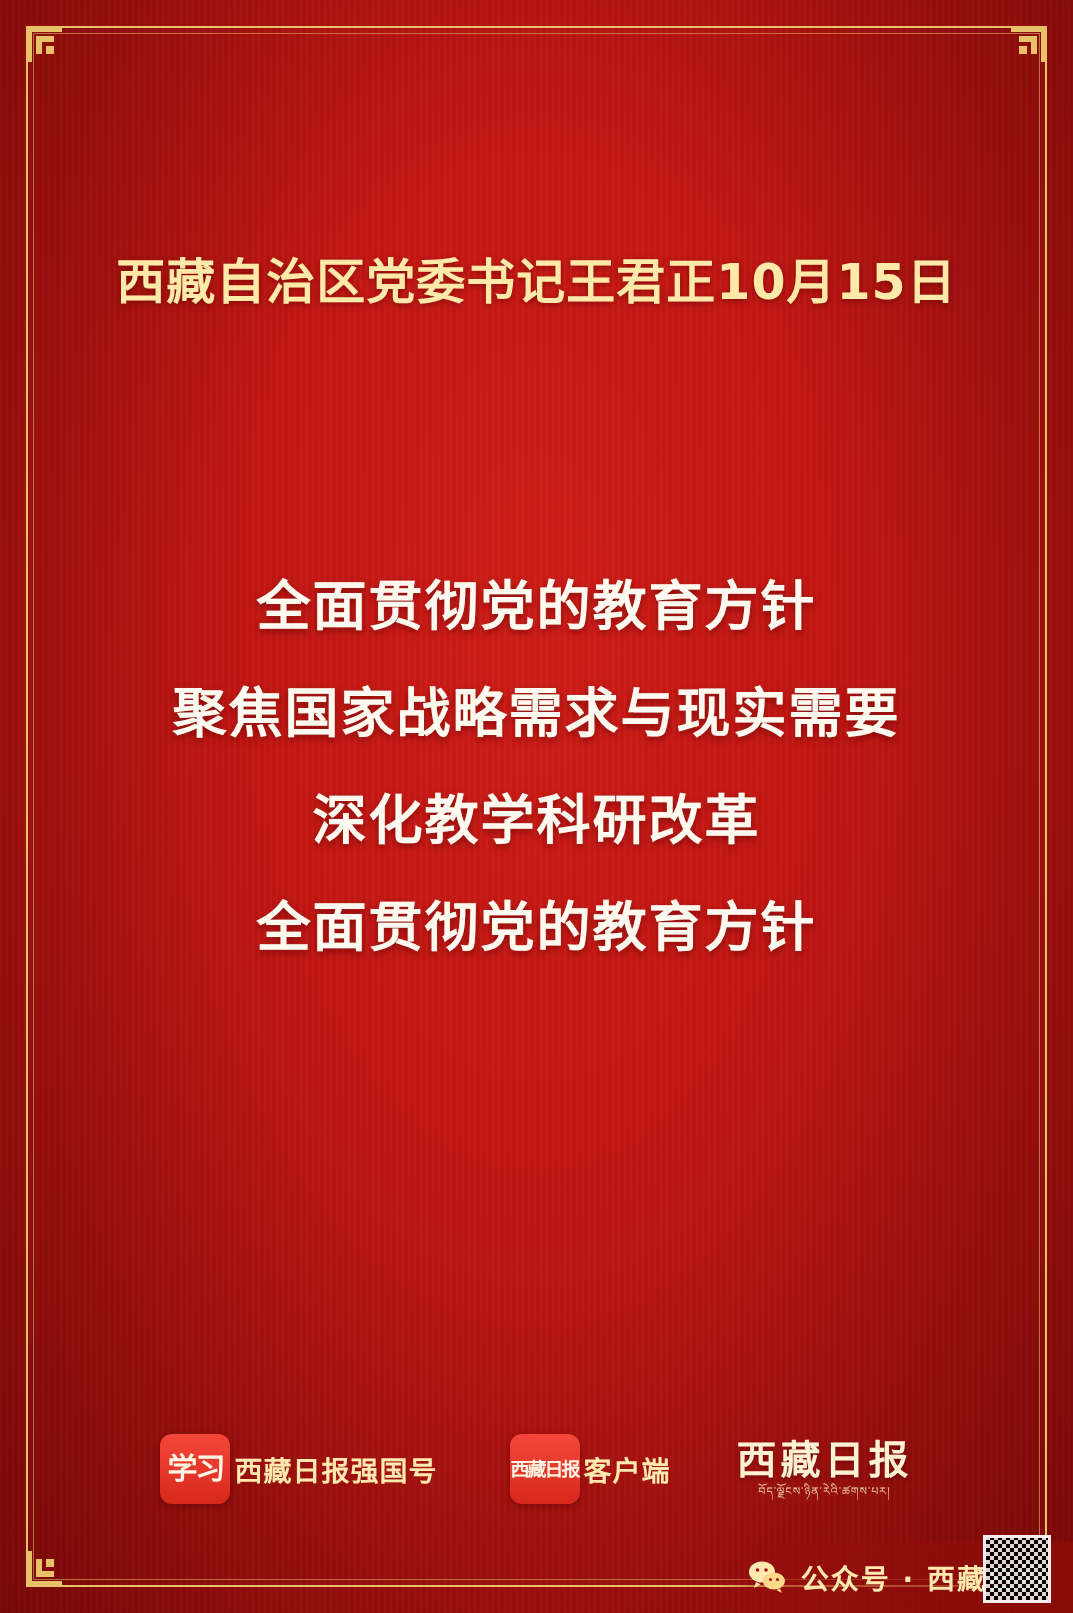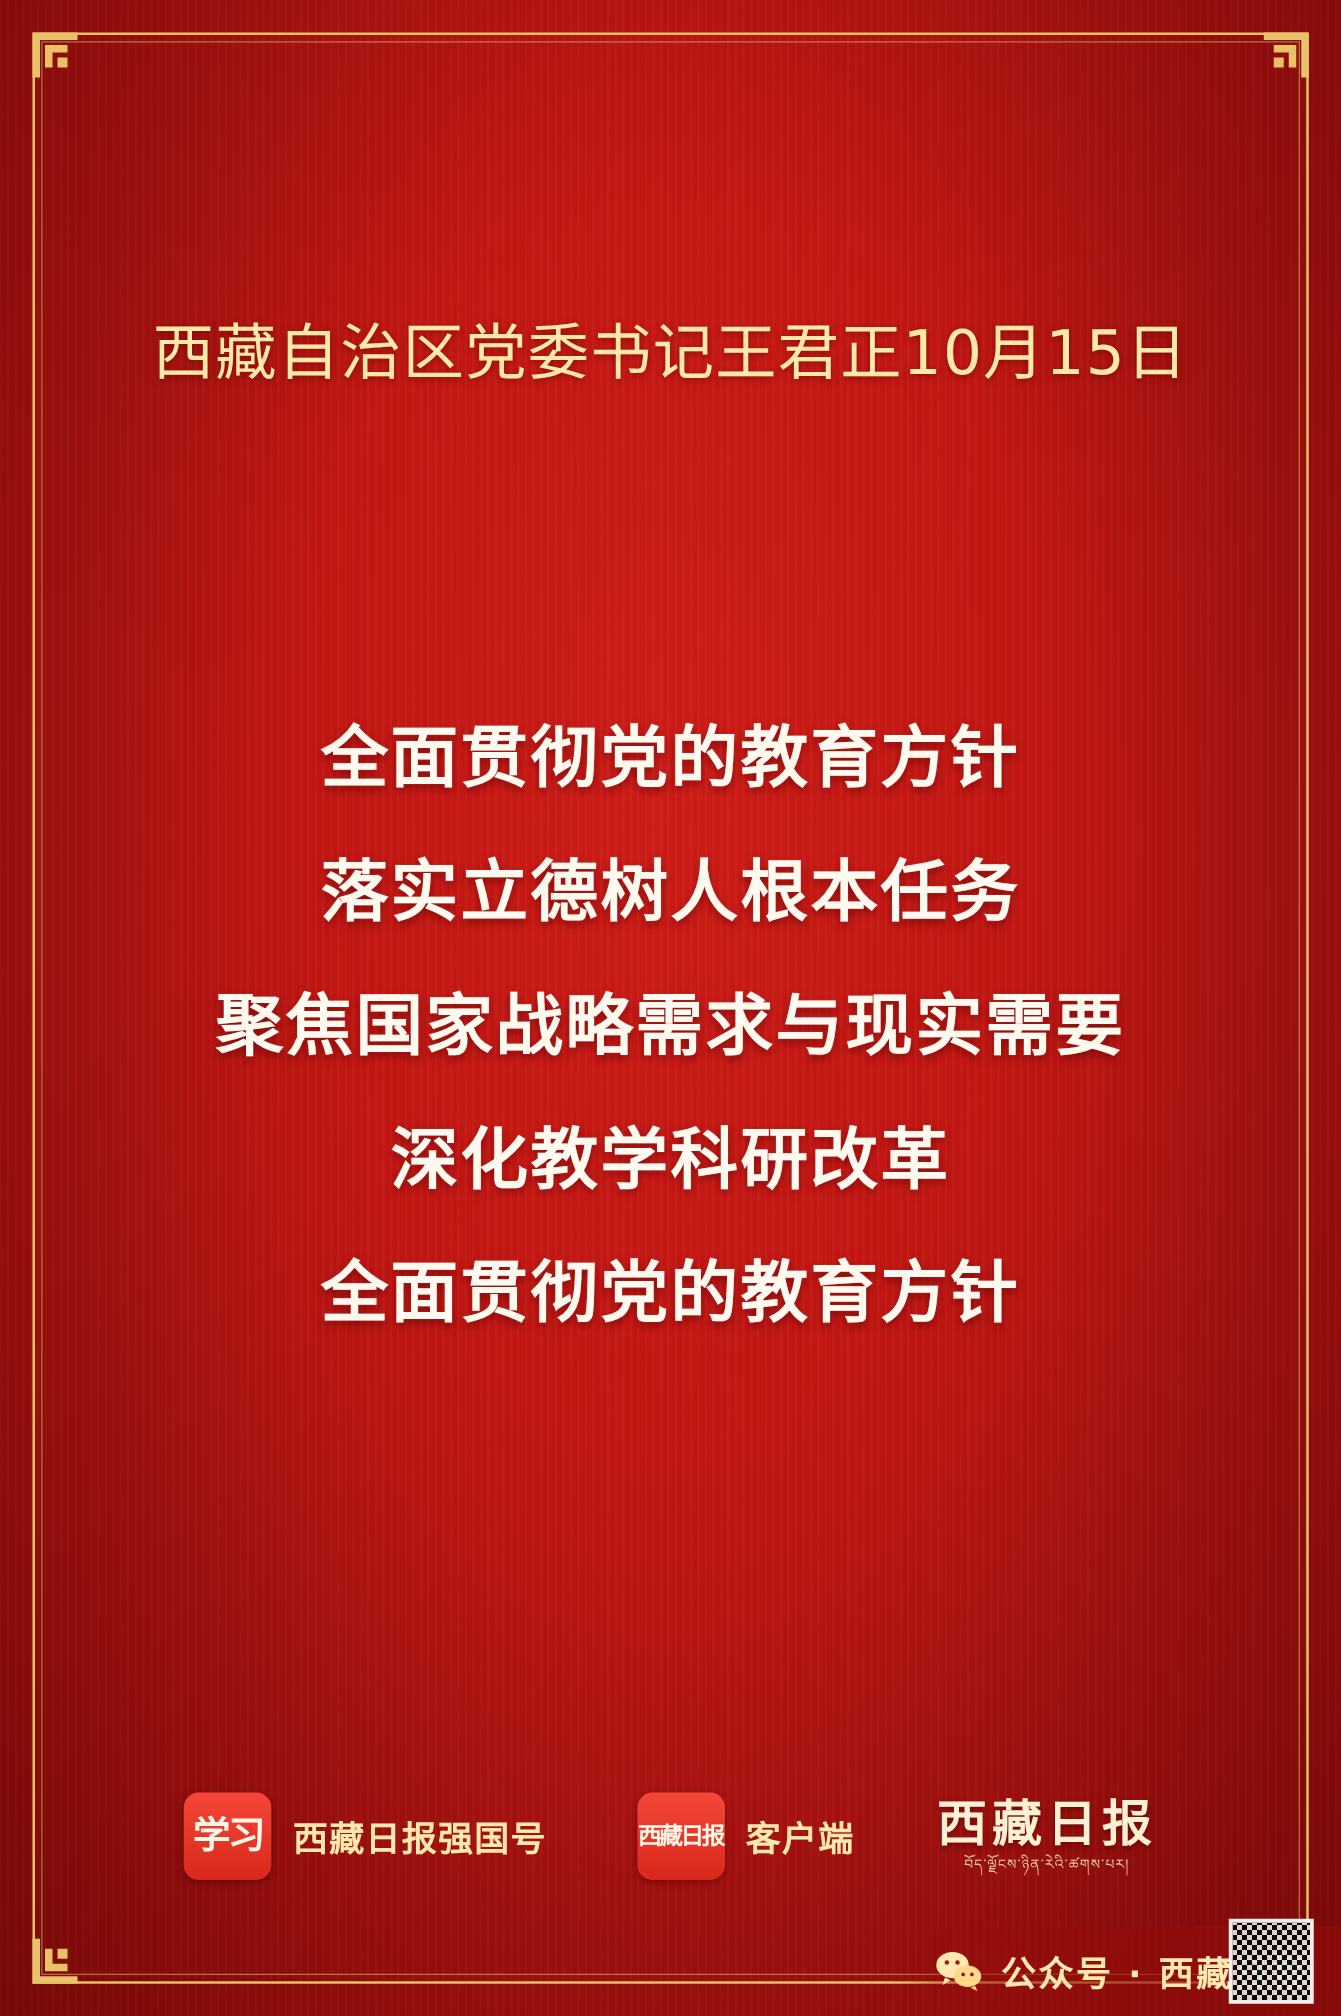--- a/index.html
+++ b/index.html
@@ -80,21 +80,21 @@
   .corner.br { right: 22px; bottom: 22px; transform: scale(-1,-1); }
 
   
   .headline {
     position: absolute;
     left: 0; right: 0;
     top: 248px;
     text-align: center;
     color: #ffe9a8;
     font-family: "DejaVu Sans", "Liberation Sans", sans-serif;
-    font-weight: normal;
+    font-weight: bold;
     font-size: 49px;
     line-height: 70px;
     letter-spacing: 1px;
     text-shadow: 0 2px 6px rgba(90,0,0,0.55);
     padding: 0 60px;
   }
   .headline .line { display: block; white-space: nowrap; }
 
   
   .slogan {
@@ -120,21 +120,21 @@
     bottom: 96px;
     height: 96px;
     display: flex;
     align-items: center;
     justify-content: center;
     gap: 0;
   }
   .brand {
     display: flex;
     align-items: center;
-    gap: 17px;
+    gap: 4px;
   }
   .brand + .brand { margin-left: 72px; }
 
   .logo-box {
     width: 70px;
     height: 70px;
     border-radius: 12px;
     background: linear-gradient(180deg,#f4473a 0%, #d8281c 100%);
     display: flex;
     align-items: center;
@@ -268,21 +268,20 @@
       <path d="M24 24 H32 V32 H24 Z" fill="#e8c169"></path>
     </svg>
   </div>
 
   <div class="headline">
     <span class="line">西藏自治区党委书记王君正10月15日</span>
   </div>
 
   <div class="slogan">
     <span class="sline">全面贯彻党的教育方针</span>
-    <span class="sline">落实立德树人根本任务</span>
     <span class="sline">聚焦国家战略需求与现实需要</span>
     <span class="sline">深化教学科研改革</span>
     <span class="sline">全面贯彻党的教育方针</span>
   </div>
 
   <div class="footer">
 
     <div class="brand">
       <div class="logo-box">
         <span class="glyph">学习</span>

